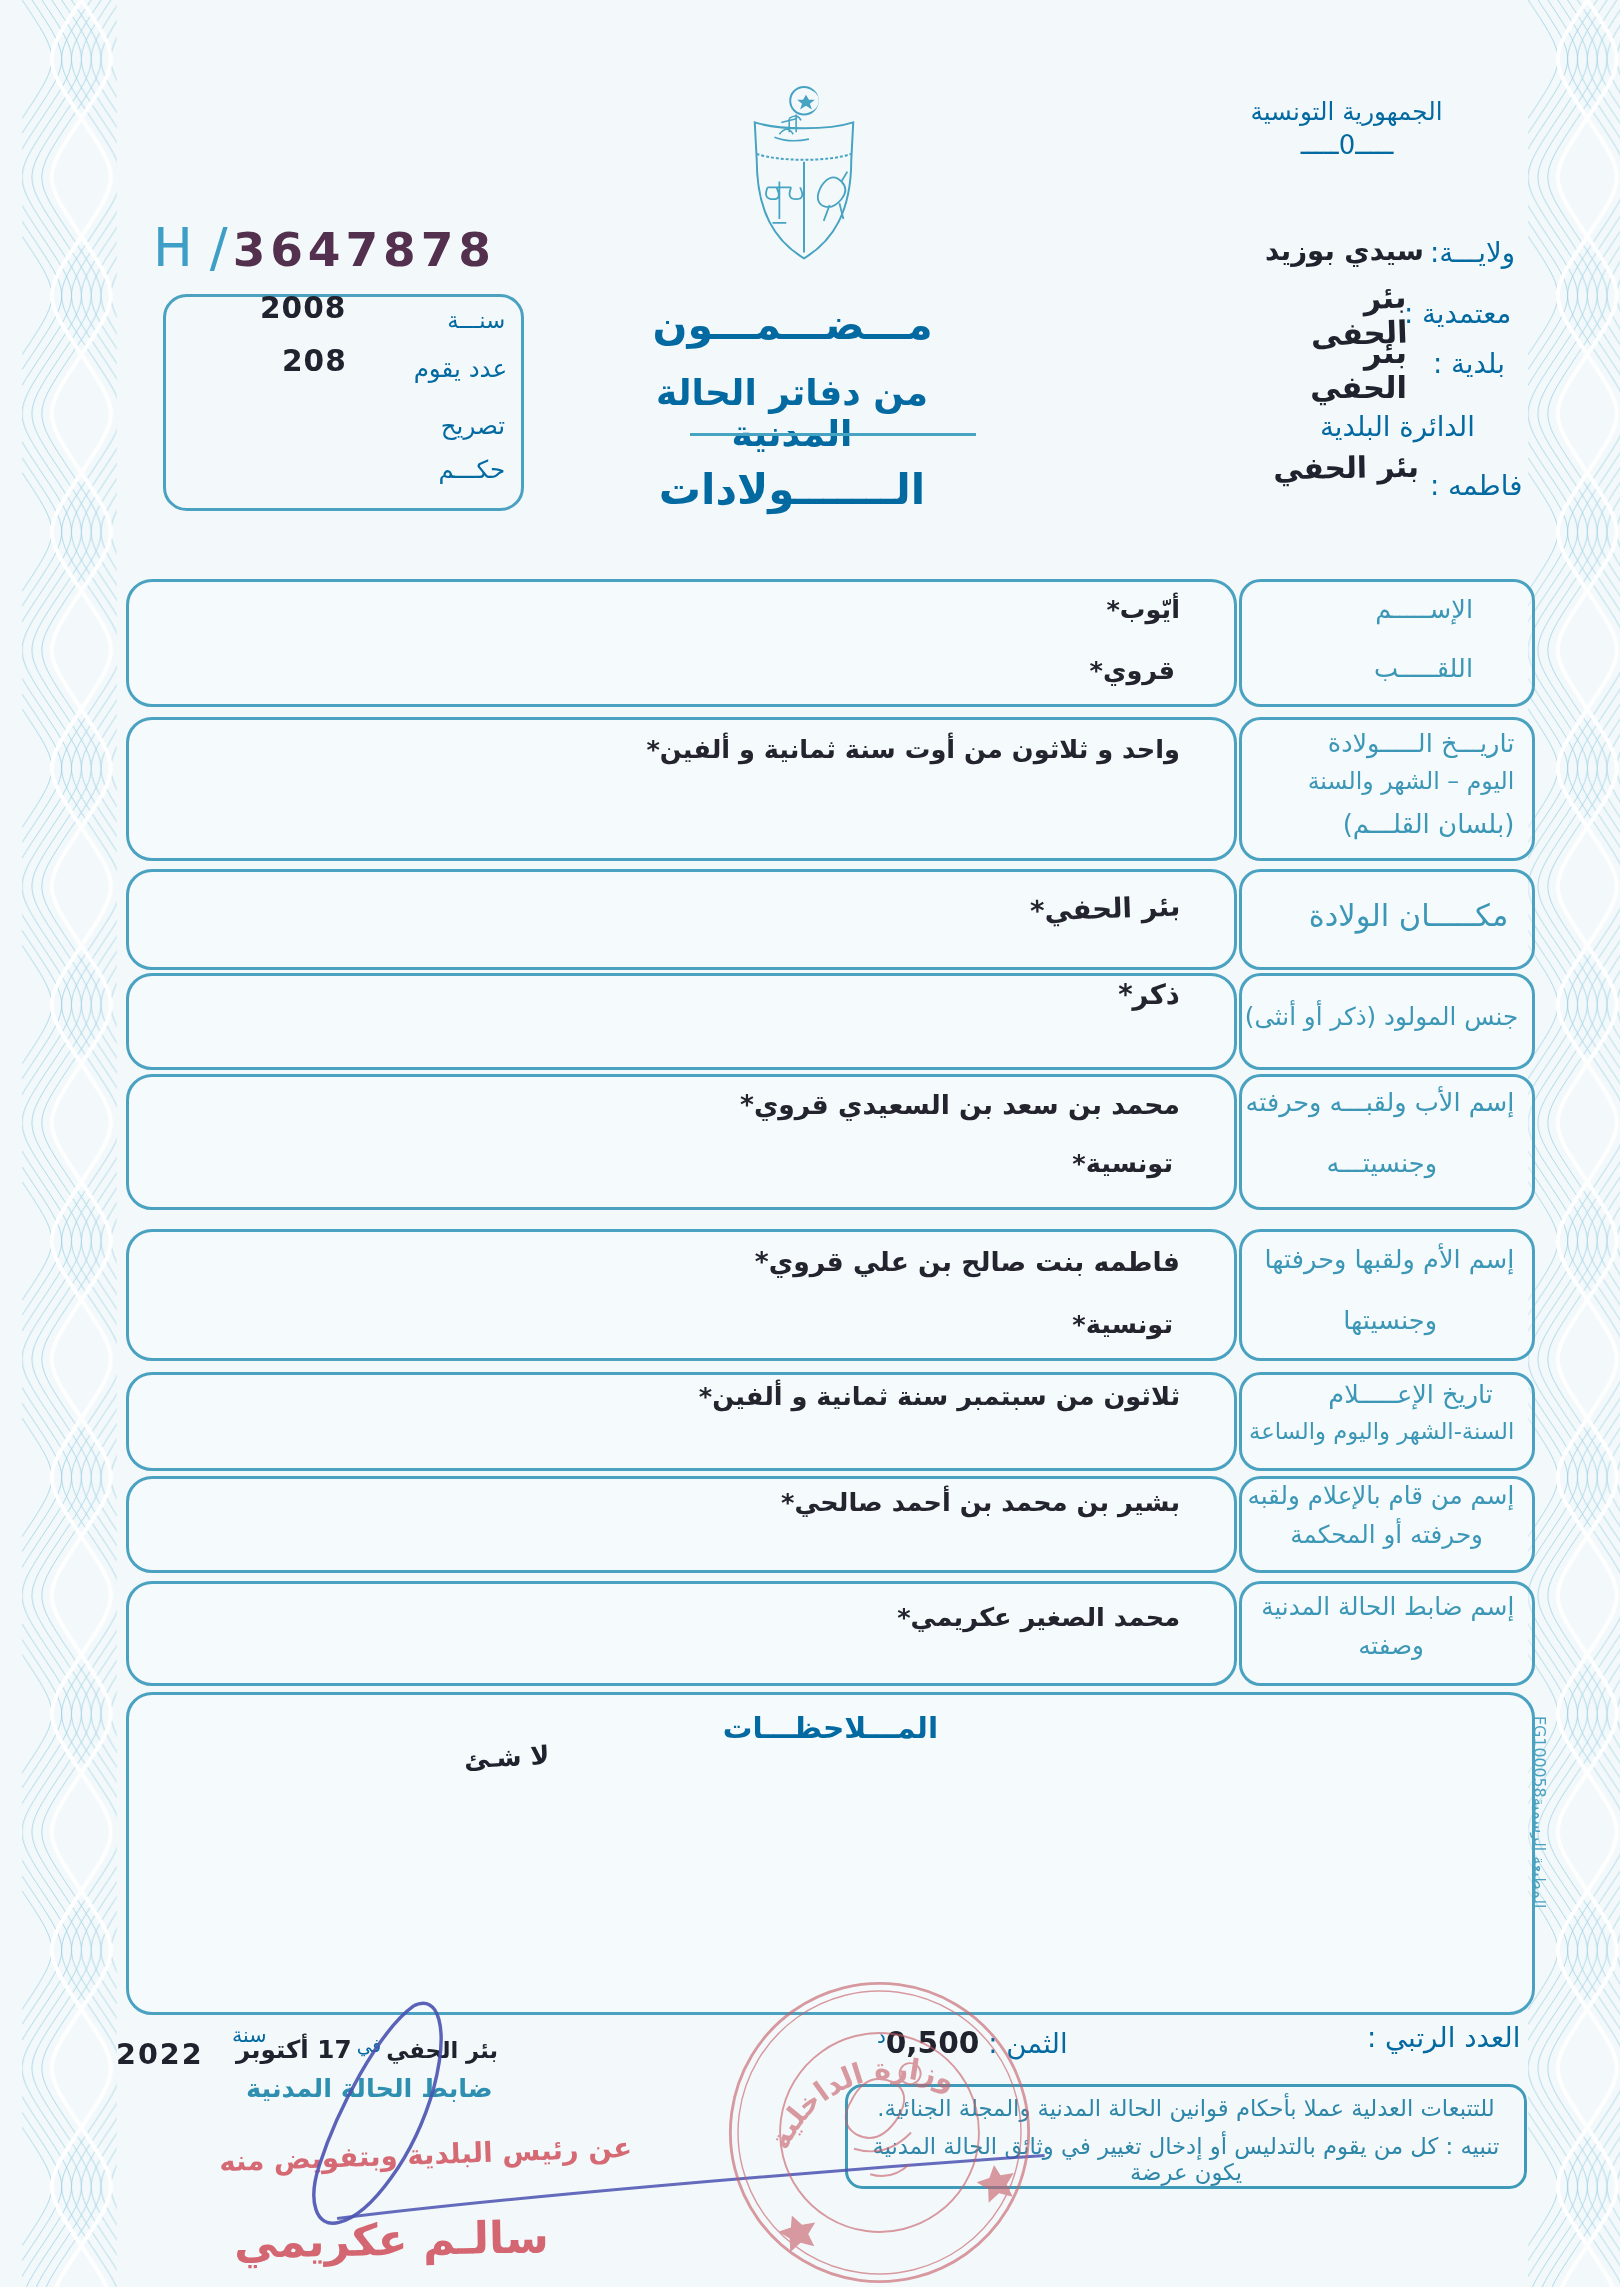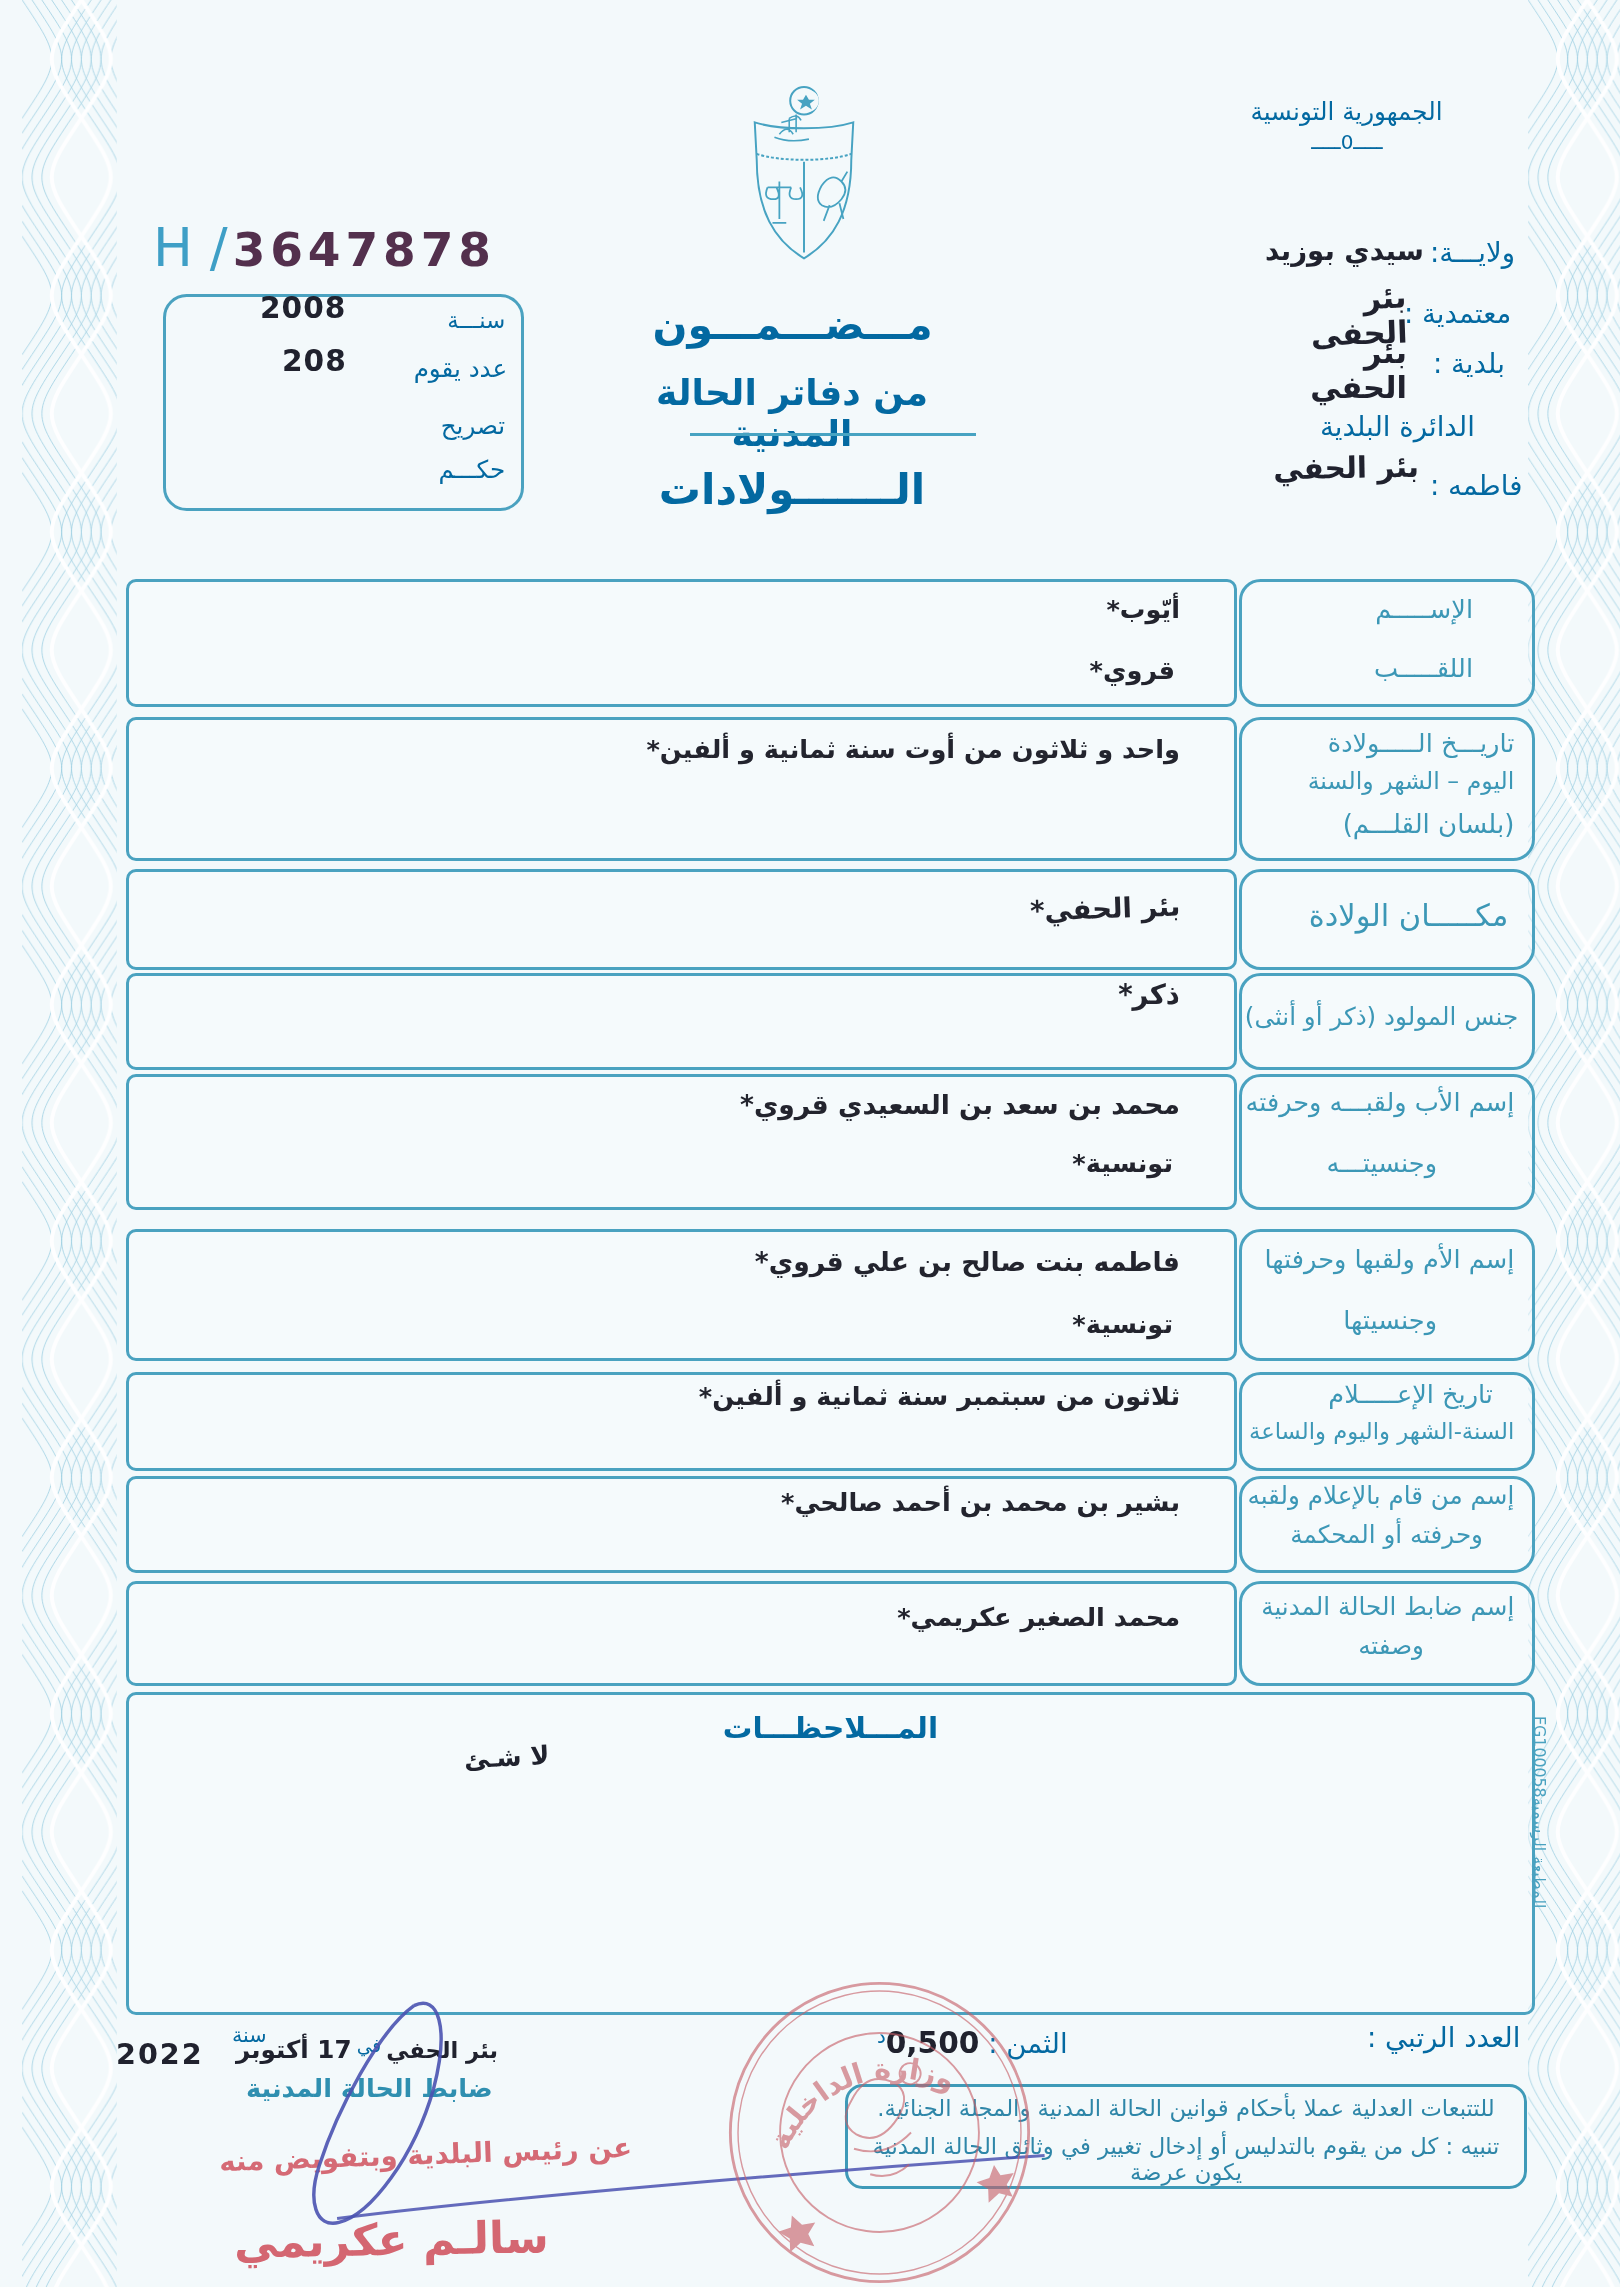--- a/index.html
+++ b/index.html
@@ -8,21 +8,21 @@
     background:#f3f9fb; overflow:hidden;
     font-family:"DejaVu Sans", sans-serif;
     color:#22242f;
   }
   .abs{position:absolute;}
   .teal{color:#0369a1;}
   .dark{color:#20222e; font-weight:bold;}
   .rtl{direction:rtl; unicode-bidi:isolate;}
   .fieldrow-value-box{
     position:absolute; left:126px; width:1105px;
-    border:3px solid #4aa2c0; border-radius:10px; background:rgba(250,253,255,.35);
+    border:3px solid #4aa2c0; border-radius:26px; background:rgba(250,253,255,.35);
   }
   .fieldrow-label-box{
     position:absolute; left:1239px; width:290px;
     border:3px solid #4aa2c0; border-radius:21.7px; background:rgba(250,253,255,.35);
   }
   .val{position:absolute; right:54px; font-weight:bold; font-size:25.6px; color:#23242e; white-space:nowrap;}
   .lbl{position:absolute; right:17.7px; font-size:25.6px; color:#3c97b6; white-space:nowrap;}
   .refbox{
     position:absolute; left:163px; top:294px; width:355px; height:211px;
     border:3px solid #4aa2c0; border-radius:23.6px;
@@ -62,21 +62,21 @@
   </svg>
 
   <svg class="abs" style="left:21.7px;top:0" width="95" height="2287" viewBox="0 0 96 2322">
       <rect width="96" height="2322" fill="url(#guill)"></rect>
     </svg>
   <svg class="abs" style="left:1528px;top:0" width="93" height="2287" viewBox="0 0 94 2322">
       <rect width="94" height="2322" fill="url(#guill)"></rect>
     </svg>
 
   <div class="abs rtl teal" style="left:1243px;top:97px;width:207px;text-align:center;font-size:24.6px;">الجمهورية التونسية</div>
-  <div class="abs teal" style="left:1273px;top:130px;width:148px;text-align:center;font-size:20px;letter-spacing:-1px;">ـــــ0ـــــ</div>
+  <div class="abs teal" style="left:1273px;top:130px;width:148px;text-align:center;font-size:26px;letter-spacing:-1px;">ـــــ0ـــــ</div>
 
   <div class="abs rtl teal" style="left:1430px;top:236px;font-size:27.6px;">ولايـــة:</div>
   <div class="abs rtl dark" style="left:1261px;top:234px;width:163px;text-align:right;font-size:27.6px;">سيدي بوزيد</div>
 
   <div class="abs rtl teal" style="left:1404px;top:297px;font-size:27.6px;">معتمدية :</div>
   <div class="abs rtl dark" style="left:1259px;top:282px;width:148px;text-align:right;font-size:30.5px;transform:rotate(-2deg);">بئر الحفى</div>
 
   <div class="abs rtl teal" style="left:1433px;top:347px;font-size:27.6px;">بلدية :</div>
   <div class="abs rtl dark" style="left:1259px;top:335px;width:148px;text-align:right;font-size:30.5px;">بئر الحفي</div>
 

